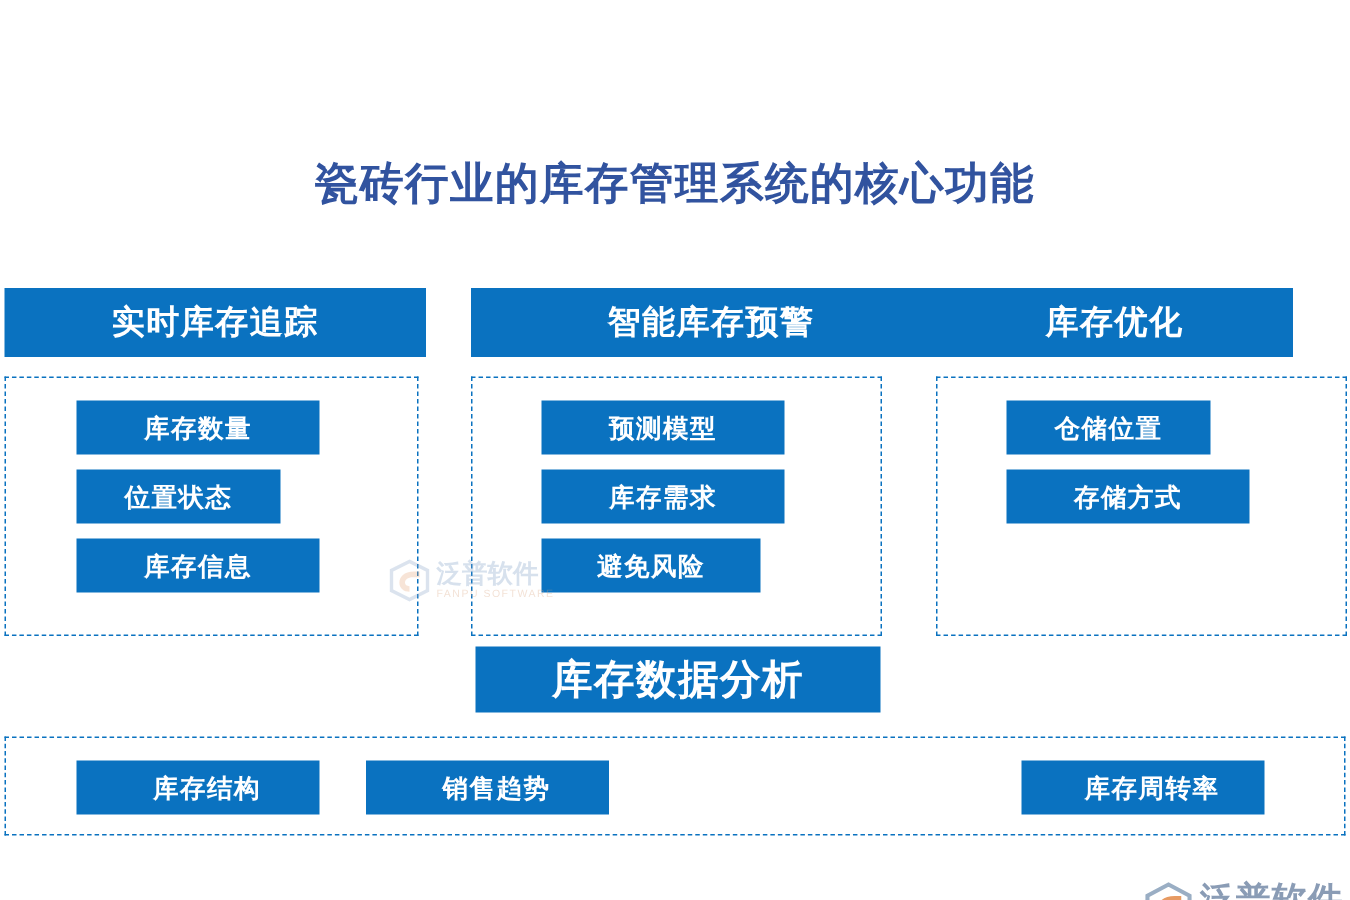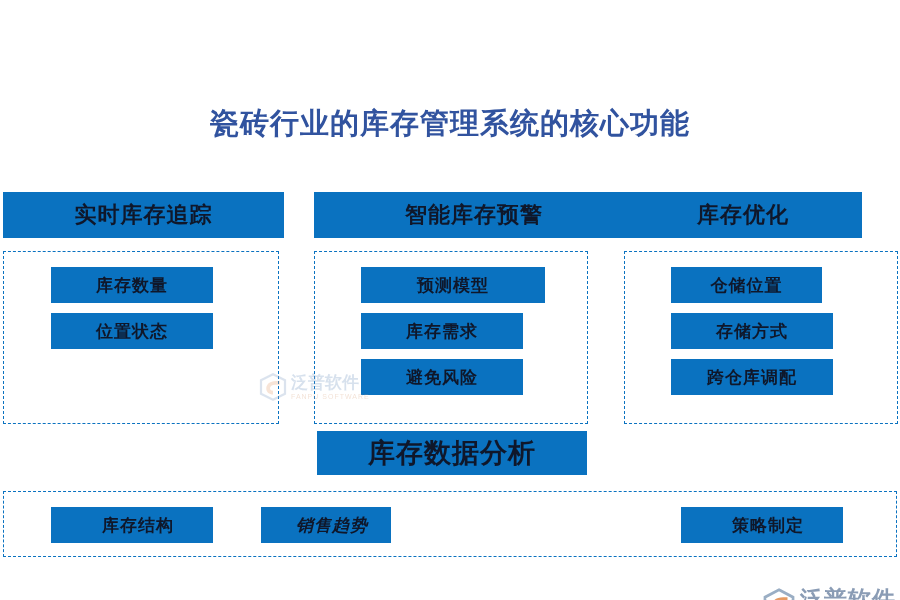--- a/index.html
+++ b/index.html
@@ -34,21 +34,21 @@
     font-weight: bold;
     color: #31539f;
     letter-spacing: 1px;
     line-height: 38px;
     white-space: nowrap;
   }
 
   
   .chip {
     background: #0a72c0;
-    color: #0f172a;
+    color: #ffffff;
     display: flex;
     align-items: center;
     justify-content: center;
     box-sizing: border-box;
     text-align: center;
     white-space: nowrap;
   }
 
   .col-header {
     position: absolute;
@@ -77,28 +77,28 @@
   #hdr-1 { left: 3px;   top: 144px; width: 281px; }
   #hdr-2 { left: 314px; top: 144px; width: 320px; }
   #hdr-3 { left: 624px; top: 144px; width: 238px; }
 
   #box-1 { left: 3px;   top: 203px; width: 276px; height: 173px; }
   #box-2 { left: 314px; top: 203px; width: 274px; height: 173px; }
   #box-3 { left: 624px; top: 203px; width: 274px; height: 173px; }
 
   
   #c1-i0 { left: 51px; top: 219px; width: 162px; }
-  #c1-i1 { left: 51px; top: 265px; width: 162px; }
+  #c1-i1 { left: 51px; top: 265px; width: 136px; }
   #c1-i2 { left: 51px; top: 311px; width: 162px; }
   
-  #c2-i0 { left: 361px; top: 219px; width: 184px; }
+  #c2-i0 { left: 361px; top: 219px; width: 162px; }
   #c2-i1 { left: 361px; top: 265px; width: 162px; }
-  #c2-i2 { left: 361px; top: 311px; width: 162px; }
-  
-  #c3-i0 { left: 671px; top: 219px; width: 151px; text-align: right; }
+  #c2-i2 { left: 361px; top: 311px; width: 146px; }
+  
+  #c3-i0 { left: 671px; top: 219px; width: 136px; text-align: right; }
   #c3-i1 { left: 671px; top: 265px; width: 162px; }
   #c3-i2 { left: 671px; top: 311px; width: 162px; }
 
   
   #hdr-bottom {
     left: 317px;
     top: 383px;
     width: 270px;
     height: 44px;
     font-size: 27px;
@@ -115,21 +115,21 @@
   .bottom-chip {
     position: absolute;
     top: 459px;
     height: 36px;
     font-size: 17px;
     font-weight: bold;
     letter-spacing: 1px;
     padding-left: 12px;
   }
   #b-i0 { left: 51px;  width: 162px; }
-  #b-i1 { left: 261px; width: 130px; font-style: italic; }
+  #b-i1 { left: 244px; width: 162px; }
   #b-i2 { left: 471px; width: 180px; }
   #b-i3 { left: 681px; width: 162px; }
 
   
   .watermark-center {
     position: absolute;
     left: 258px;
     top: 322px;
     width: 120px;
     height: 34px;
@@ -203,38 +203,38 @@
 <body>
 
 <div id="canvas">
 
   <div class="page-title">瓷砖行业的库存管理系统的核心功能</div>
 
   <div class="chip col-header" id="hdr-1">实时库存追踪</div>
   <div class="dashed-box" id="box-1"></div>
   <div class="chip sub-chip" id="c1-i0">库存数量</div>
   <div class="chip sub-chip" id="c1-i1">位置状态</div>
+  <div class="chip sub-chip" id="c1-i2">库存信息</div>
 
   <div class="chip col-header" id="hdr-2">智能库存预警</div>
   <div class="dashed-box" id="box-2"></div>
   <div class="chip sub-chip" id="c2-i0">预测模型</div>
   <div class="chip sub-chip" id="c2-i1">库存需求</div>
   <div class="chip sub-chip" id="c2-i2">避免风险</div>
 
   <div class="chip col-header" id="hdr-3">库存优化</div>
   <div class="dashed-box" id="box-3"></div>
   <div class="chip sub-chip" id="c3-i0">仓储位置</div>
   <div class="chip sub-chip" id="c3-i1">存储方式</div>
-  <div class="chip sub-chip" id="c3-i2">跨仓库调配</div>
 
   <div class="chip col-header" id="hdr-bottom">库存数据分析</div>
   <div class="dashed-box" id="box-bottom"></div>
   <div class="chip bottom-chip" id="b-i0">库存结构</div>
   <div class="chip bottom-chip" id="b-i1">销售趋势</div>
-  <div class="chip bottom-chip" id="b-i3">策略制定</div>
+  <div class="chip bottom-chip" id="b-i3">库存周转率</div>
 
   <div class="watermark-center">
     <div class="wm-mark">
       <svg width="30" height="30" viewBox="0 0 40 40" aria-hidden="true">
         <path d="M20 3 L36 11 L36 29 L20 37 L4 29 L4 11 Z" fill="none" stroke="#8ba6c8" stroke-width="3"></path>
         <path d="M24 12 C15 12 11 17 11 22 C11 27 15 30 20 30 L20 25 C17.5 25 16 23.8 16 21.8 C16 19.2 18.5 17 23 17 L29 17 L29 12 Z" fill="#e8a87c"></path>
       </svg>
     </div>
     <div class="wm-text-wrap">
       <div class="wm-cn">泛普软件</div>

